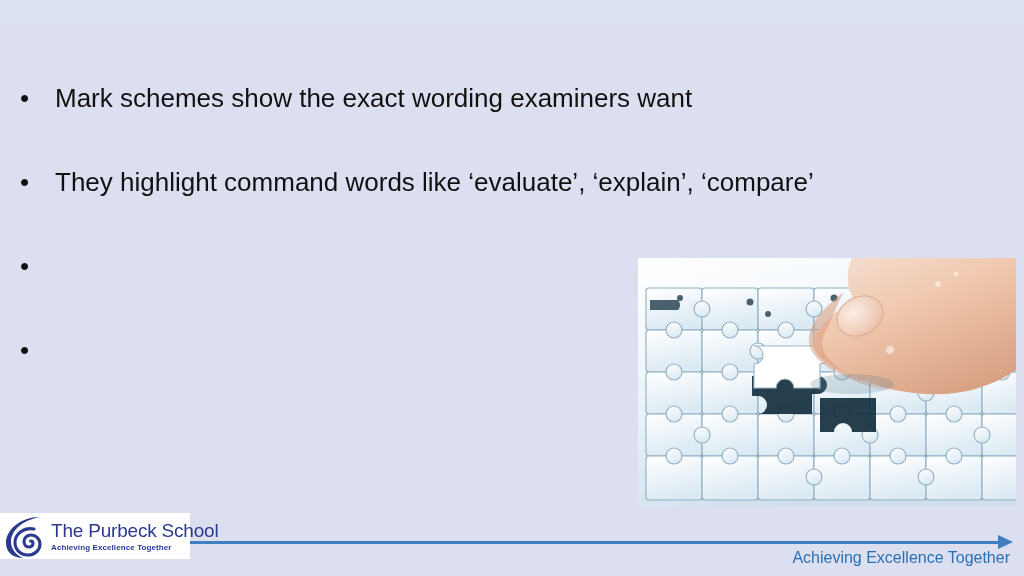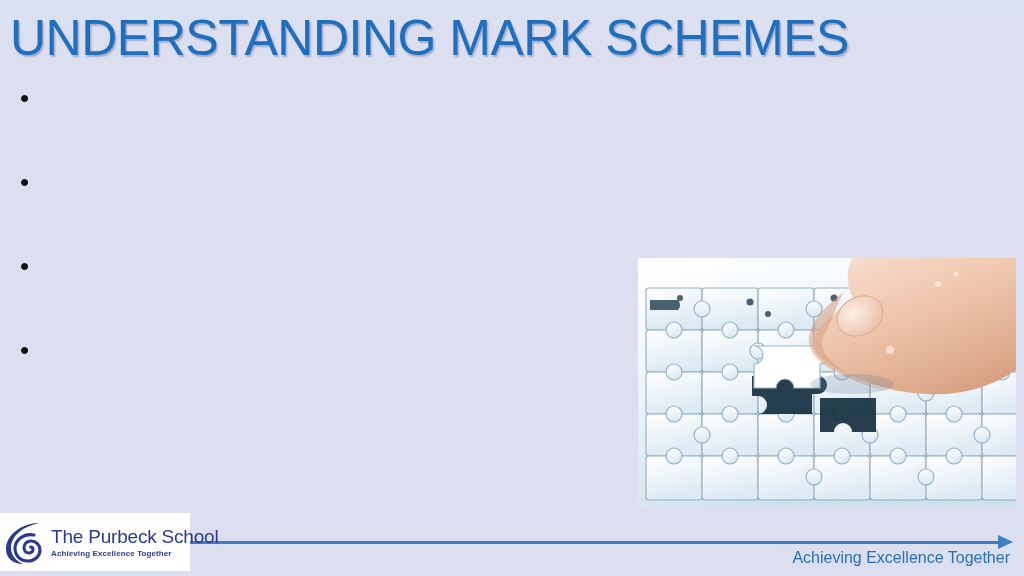--- a/index.html
+++ b/index.html
@@ -106,21 +106,21 @@
     color: #2A6FB5;
     white-space: nowrap;
   }
 
   
   .logo-box {
     position: absolute;
     left: 0px;
     top: 513px;
     width: 190px;
-    height: 58px;
+    height: 46px;
     background: #ffffff;
     display: flex;
     align-items: center;
   }
   .logo-mark {
     width: 44px;
     height: 46px;
     margin-left: 4px;
     flex: 0 0 auto;
   }
@@ -144,28 +144,29 @@
     white-space: nowrap;
     font-weight: bold;
     letter-spacing: 0.1px;
   }
 </style>
 </head>
 <body>
 
 <div class="slide">
 
-  <div class="title">UNDERSTANDING MARK SCHEMES</div>
 
   <ul class="bullets">
     <li class="bullet">
       <span class="dot">•</span>
+      <span>Mark schemes show the exact wording examiners want</span>
     </li>
     <li class="bullet bullet-2">
       <span class="dot">•</span>
+      <span>They highlight command words like ‘evaluate’, ‘explain’, ‘compare’</span>
     </li>
     <li class="bullet">
       <span class="dot">•</span>
     </li>
     <li class="bullet">
       <span class="dot">•</span>
     </li>
   </ul>
 
   <div class="photo">

